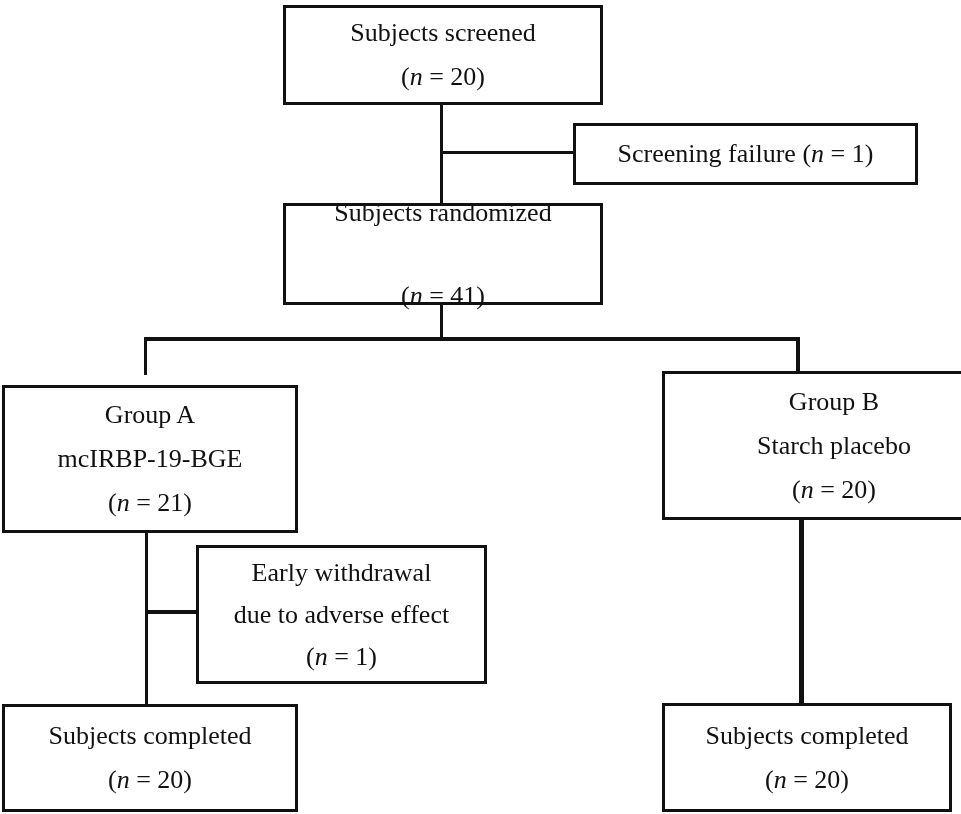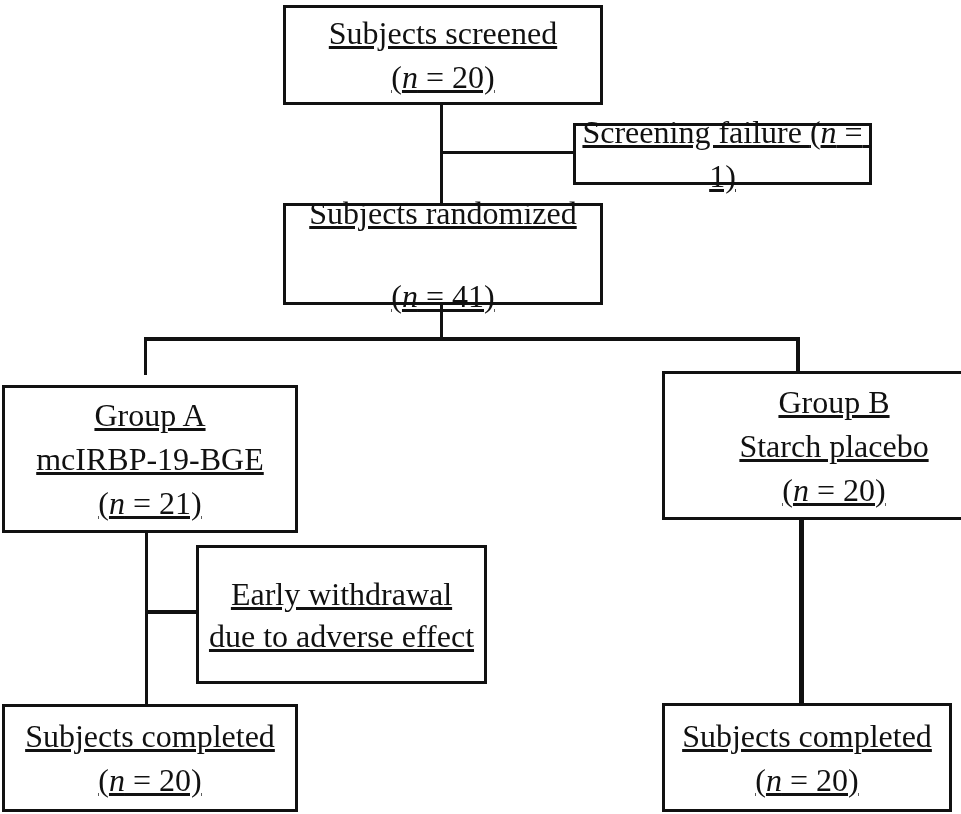--- a/index.html
+++ b/index.html
@@ -20,34 +20,33 @@
     position: absolute;
     box-sizing: border-box;
     border: 3px solid #111111;
     background: #ffffff;
     display: flex;
     flex-direction: column;
     align-items: center;
     justify-content: center;
     text-align: center;
     z-index: 2;
-    font-size: 32px;
+    font-size: 26px;
     line-height: 44px;
-    text-decoration: underline;
   }
   .box .bl { white-space: pre-wrap; }
   .it { font-style: italic; }
   .line {
     position: absolute;
     background: #111111;
     z-index: 1;
   }
   
   #b-screened    { left:283px; top:5px;   width:320px; height:100px; }
-  #b-failure     { left:573px; top:123px; width:299px; height:62px;  }
+  #b-failure     { left:573px; top:123px; width:345px; height:62px;  }
   #b-randomized  { left:283px; top:203px; width:320px; height:102px;gap:39px; }
   #b-group-a     { left:2px;   top:385px; width:296px; height:148px; }
   #b-group-b     { left:662px; top:371px; width:344px; height:149px; }
   #b-early       { left:196px; top:545px; width:291px; height:139px; line-height:42px; }
   #b-completed-a { left:2px;   top:704px; width:296px; height:108px; }
   #b-completed-b { left:662px; top:703px; width:290px; height:109px; }
   
   #l-screened-down   { left:440px; top:100px; width:3px;   height:105px; }
   #l-failure-branch  { left:441px; top:151px; width:134px; height:3px;   }
   #l-randomized-down { left:440px; top:303px; width:3px;   height:37px;  }
@@ -95,20 +94,21 @@
 
   <div class="box" id="b-group-b">
     <div class="bl">Group B</div>
     <div class="bl">Starch placebo</div>
     <div class="bl"><span>(</span><span class="it">n</span><span> = 20)</span></div>
   </div>
 
   <div class="box" id="b-early">
     <div class="bl">Early withdrawal</div>
     <div class="bl">due to adverse effect</div>
+    <div class="bl"><span>(</span><span class="it">n</span><span> = 1)</span></div>
   </div>
 
   <div class="box" id="b-completed-a">
     <div class="bl">Subjects completed</div>
     <div class="bl"><span>(</span><span class="it">n</span><span> = 20)</span></div>
   </div>
 
   <div class="box" id="b-completed-b">
     <div class="bl">Subjects completed</div>
     <div class="bl"><span>(</span><span class="it">n</span><span> = 20)</span></div>

